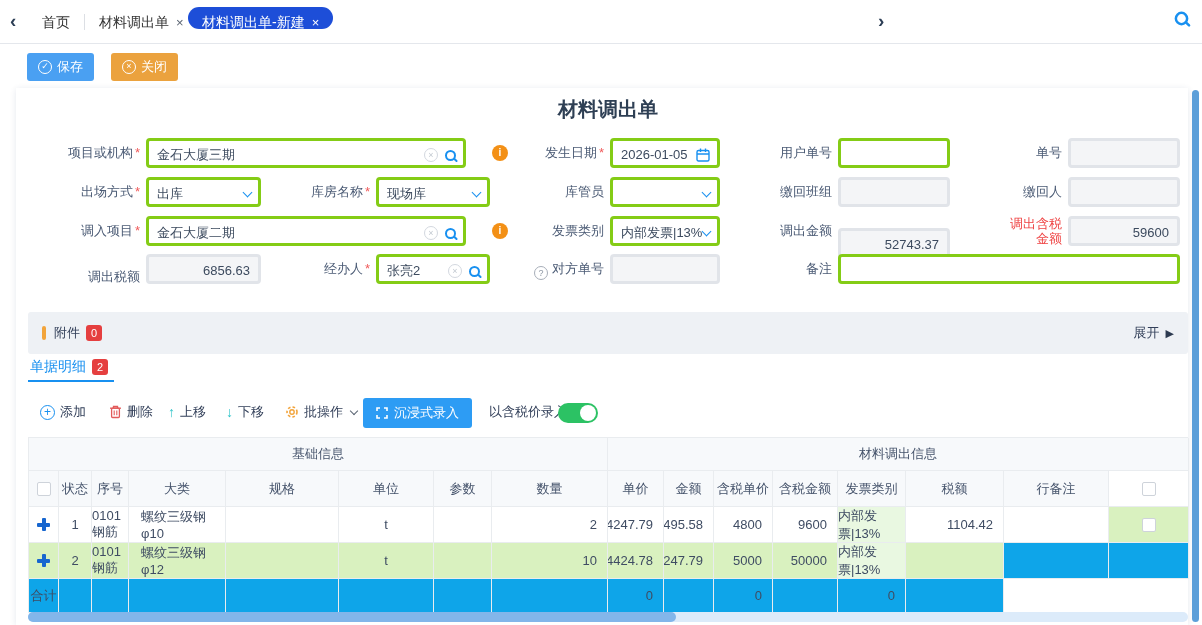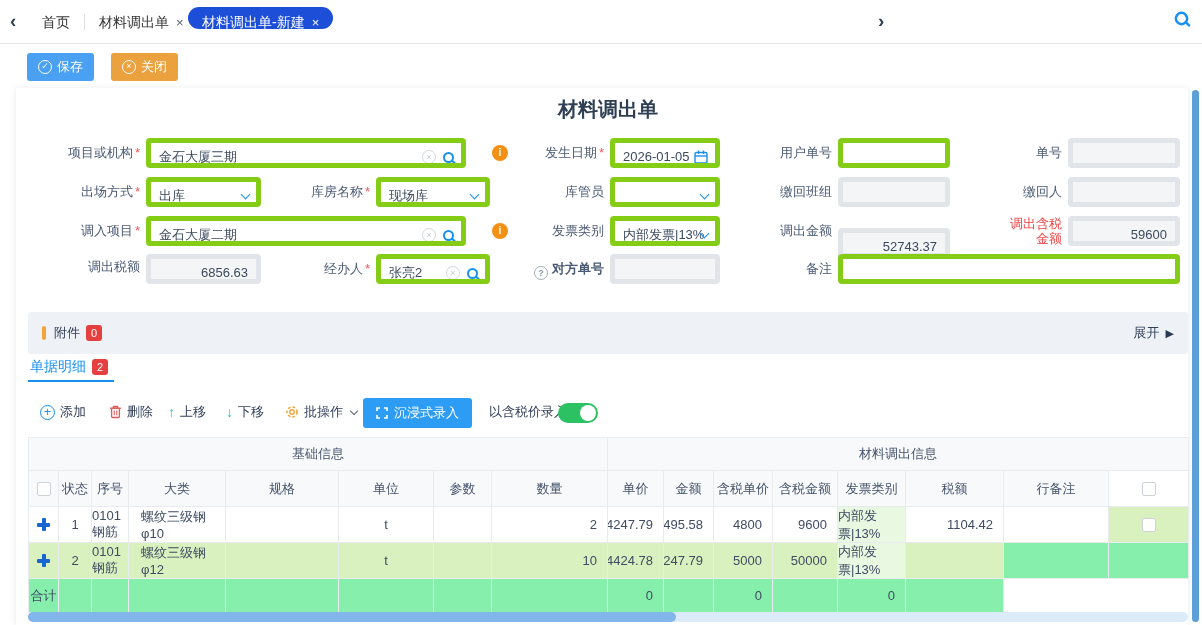--- a/index.html
+++ b/index.html
@@ -28,21 +28,21 @@
   .btn-close { left:111px; background:#eba23e; }
   .circ-ico { width:14px; height:14px; border:1.2px solid #fff; border-radius:50%; font-size:9px; line-height:11px; text-align:center; color:#fff; display:inline-block; }
   
   .card { position:absolute; left:16px; top:88px; width:1172px; height:537px; background:#fff; box-shadow:0 1px 6px rgba(31,61,107,.12); }
   .vscroll { position:absolute; left:1192px; top:90px; width:7px; height:532px; background:#5c9fd9; border-radius:4px; cursor:pointer; }
   .page-title { position:absolute; left:28px; top:96px; width:1160px; text-align:center; font-size:20px; font-weight:bold; color:#2e3f54; }
   
   .lbl { position:absolute; text-align:right; font-size:13px; color:#4a5a74; line-height:30px; white-space:nowrap; }
   .lbl .star { color:#f05a5a; margin-left:2px; }
   .lbl2 { position:absolute; display:flex; align-items:center; justify-content:flex-end; text-align:right; font-size:13px; color:#ef4444; line-height:15px; height:30px; }
-  .ctl { position:absolute; height:30px; border:5px solid #84cc16; border-radius:4px; background:#fff; font-size:13px; color:#3c4a5e; line-height:28px; padding:0 8px; white-space:nowrap; overflow:hidden; cursor:text; }
+  .ctl { position:absolute; height:30px; border:3px solid #84cc16; border-radius:4px; background:#fff; font-size:13px; color:#3c4a5e; line-height:28px; padding:0 8px; white-space:nowrap; overflow:hidden; cursor:text; }
   .ctl.dis { background:#f4f5f7; border-color:#e1e4e9; cursor:default; }
   .ctl.num { text-align:right; }
   .ctl .icons { position:absolute; right:7px; top:0; height:28px; display:flex; align-items:center; gap:7px; }
   .ctl .chev { margin-top:-3px; cursor:pointer; }
   .clr { width:14px; height:14px; border:1px solid #d3d8df; border-radius:50%; color:#c3c9d1; font-size:9px; line-height:12px; text-align:center; display:inline-block; background:#fff; cursor:pointer; }
   .info-ico { position:absolute; width:16px; height:16px; border-radius:50%; background:#f39016; color:#fff; font-size:10px; font-weight:bold; line-height:16px; text-align:center; cursor:pointer; }
   .help-ico { width:14px; height:14px; border:1px solid #a7aeb9; border-radius:50%; color:#8d97a3; font-size:9px; line-height:12px; text-align:center; display:inline-block; margin-right:4px; position:relative; top:3px; }
   
   .attach { position:absolute; left:28px; top:312px; width:1160px; height:42px; background:#eef1f5; border-radius:3px; display:flex; align-items:center; padding:0 14px; }
   .attach-mark { width:4px; height:14px; background:#f2a43b; border-radius:2px; margin-right:8px; }
@@ -67,21 +67,21 @@
          grid-template-columns:30px 33px 37px 97px 113px 95px 58px 116px 56px 50px 59px 65px 68px 98px 105px 80px;
          grid-template-rows:33px 36px 36px 36px 34px;
          border-top:1px solid #e9ecef; border-left:1px solid #e9ecef; font-size:13px; color:#3f4c63; }
   .c { border-right:1px solid #e9ecef; border-bottom:1px solid #e9ecef; display:flex; align-items:center; justify-content:center; overflow:hidden; background:#fff; }
   .c.l { justify-content:flex-start; padding-left:12px; }
   .c.r { justify-content:flex-end; padding-right:10px; }
   .c.hd { background:#f7f9fb; color:#45536b; }
   .c.sp8 { grid-column:span 8; }
   .c.g2 { background:#d9f1bf; }
   .c.inv { background:#e9f8e1; }
-  .c.tot { background:#86efac; }
+  .c.tot { background:#0ea5e9; }
   .cb { width:14px; height:14px; border:1px solid #ced3da; border-radius:2px; background:#fff; cursor:pointer; }
   .plus { position:relative; width:13px; height:13px; display:inline-block; cursor:pointer; }
   .plus::before { content:""; position:absolute; left:0; top:5px; width:13px; height:3.5px; background:#1766cf; border-radius:1px; }
   .plus::after { content:""; position:absolute; left:5px; top:0; width:3.5px; height:13px; background:#1766cf; border-radius:1px; }
   
   .hscroll { position:absolute; left:28px; top:612px; width:1160px; height:10px; background:#dcebfa; border-radius:5px; }
   .hscroll-thumb { position:absolute; left:0; top:0; width:648px; height:10px; background:#82b6ea; border-radius:5px; cursor:pointer; }
 </style>
 </head>
 <body>
@@ -190,33 +190,33 @@
   </div>
 
   <div class="lbl" style="left:726px;top:216px;width:106px;"><span>调出金额</span></div>
   <div class="ctl dis num" style="left:838px;top:228px;width:112px;"><span>52743.37</span></div>
 
   <div class="lbl2" style="left:1000px;top:216px;width:62px;">
       <span>调出含税金额</span>
     </div>
   <div class="ctl dis num" style="left:1068px;top:216px;width:112px;"><span>59600</span></div>
 
-  <div class="lbl" style="left:30px;top:252px;width:110px;"><span>调出税额</span></div>
+  <div class="lbl" style="left:30px;top:262px;width:110px;"><span>调出税额</span></div>
   <div class="ctl dis num" style="left:146px;top:254px;width:115px;"><span>6856.63</span></div>
 
   <div class="lbl" style="left:264px;top:254px;width:106px;"><span>经办人</span><span class="star">*</span></div>
   <div class="ctl" style="left:376px;top:254px;width:114px;padding-right:48px;">
     <span>张亮2</span>
     <span class="icons">
         <span class="clr">×</span>
         <span class="mag"></span>
       </span>
   </div>
 
-  <div class="lbl" style="left:500px;top:254px;width:104px;font-weight:bold;"><span class="help-ico">?</span><span>对方单号</span></div>
+  <div class="lbl" style="left:500px;top:254px;width:104px;"><span class="help-ico">?</span><span>对方单号</span></div>
   <div class="ctl dis" style="left:610px;top:254px;width:110px;"><span></span></div>
 
   <div class="lbl" style="left:726px;top:254px;width:106px;"><span>备注</span></div>
   <div class="ctl" style="left:838px;top:254px;width:342px;"><span></span></div>
 
   <div class="attach">
     <span class="attach-mark"></span>
     <span class="attach-label">附件</span>
     <span class="badge">0</span>
     <span class="expand">

